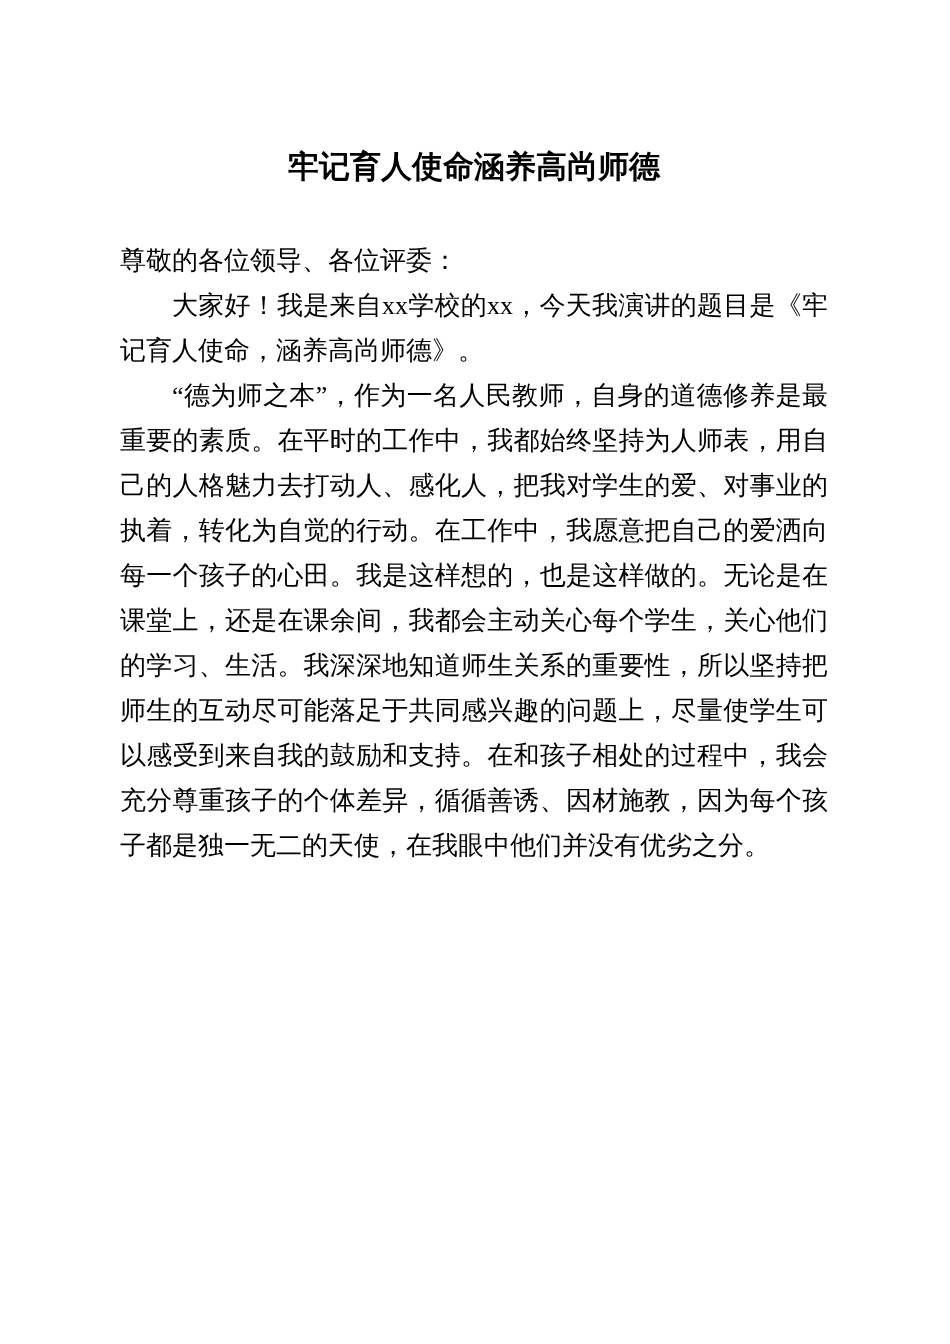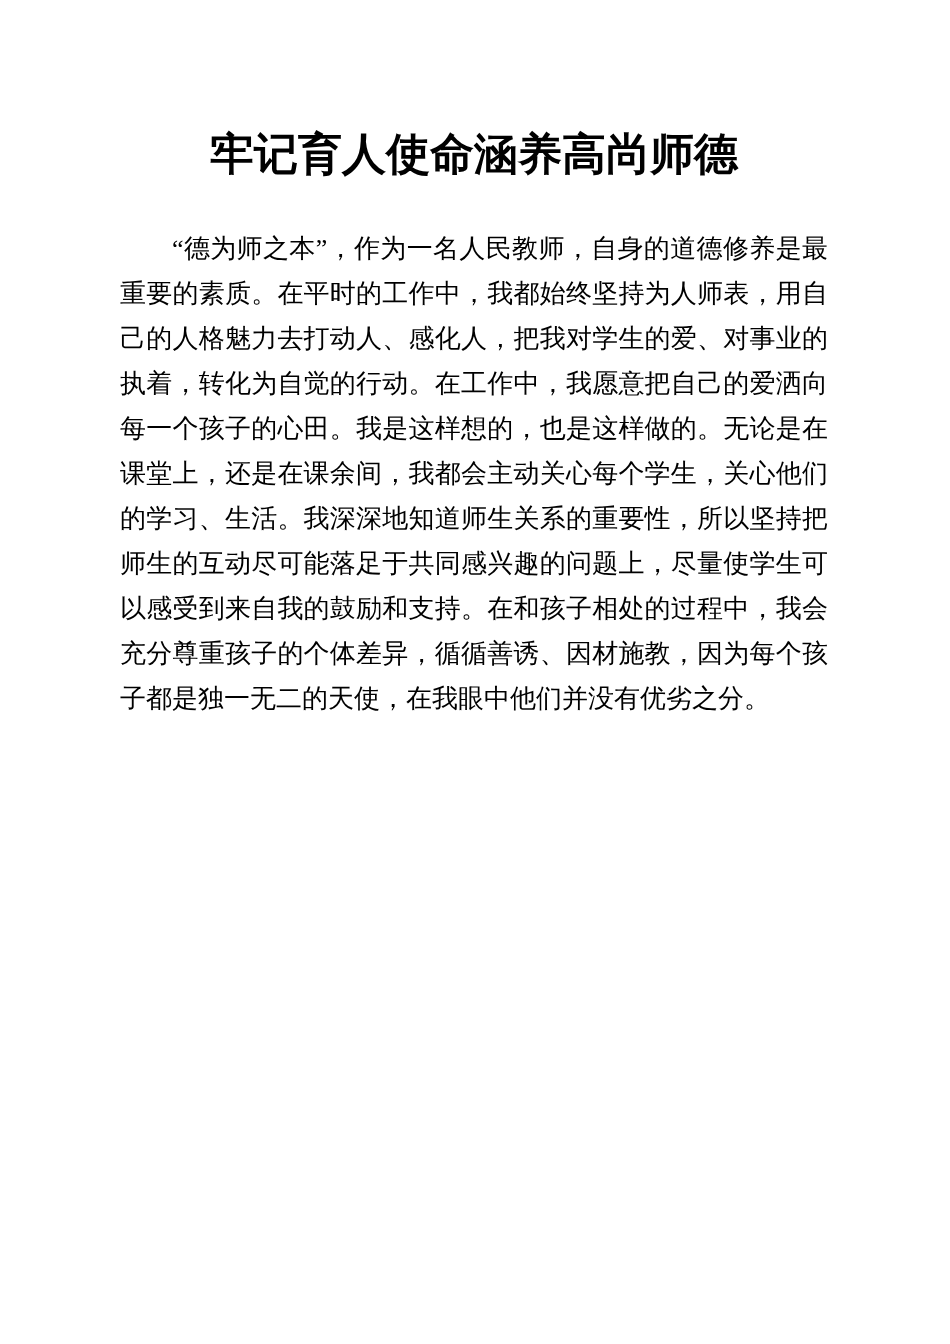--- a/index.html
+++ b/index.html
@@ -11,23 +11,23 @@
     box-sizing: border-box;
     width: 950px;
     height: 1344px;
     background: #ffffff;
     color: #000000;
     padding: 128px 122px 40px 120px;
     font-family: "Liberation Serif", "DejaVu Serif", serif;
     overflow: hidden;
   }
   .doc-title {
-    margin: 0 0 44px 0;
+    margin: 12px 0 44px 0;
     text-align: center;
-    font-size: 44px;
+    font-size: 31px;
     line-height: 54px;
     font-weight: bold;
     color: #000000;
   }
   .content p.para {
     margin: 0;
     font-size: 26px;
     line-height: 45px;
     text-align: justify;
     text-justify: inter-ideograph;
@@ -37,15 +37,17 @@
   .content p.indent {
     text-indent: 2em;
   }
 </style>
 </head>
 <body>
 
 <div class="page">
   <h1 class="doc-title">牢记育人使命涵养高尚师德</h1>
   <div class="content">
+    <p class="para">尊敬的各位领导、各位评委：</p>
+    <p class="para indent">大家好！我是来自xx学校的xx，今天我演讲的题目是《牢记育人使命，涵养高尚师德》。</p>
     <p class="para indent">“德为师之本”，作为一名人民教师，自身的道德修养是最重要的素质。在平时的工作中，我都始终坚持为人师表，用自己的人格魅力去打动人、感化人，把我对学生的爱、对事业的执着，转化为自觉的行动。在工作中，我愿意把自己的爱洒向每一个孩子的心田。我是这样想的，也是这样做的。无论是在课堂上，还是在课余间，我都会主动关心每个学生，关心他们的学习、生活。我深深地知道师生关系的重要性，所以坚持把师生的互动尽可能落足于共同感兴趣的问题上，尽量使学生可以感受到来自我的鼓励和支持。在和孩子相处的过程中，我会充分尊重孩子的个体差异，循循善诱、因材施教，因为每个孩子都是独一无二的天使，在我眼中他们并没有优劣之分。</p>
   </div>
 </div>
 
 </body></html>

